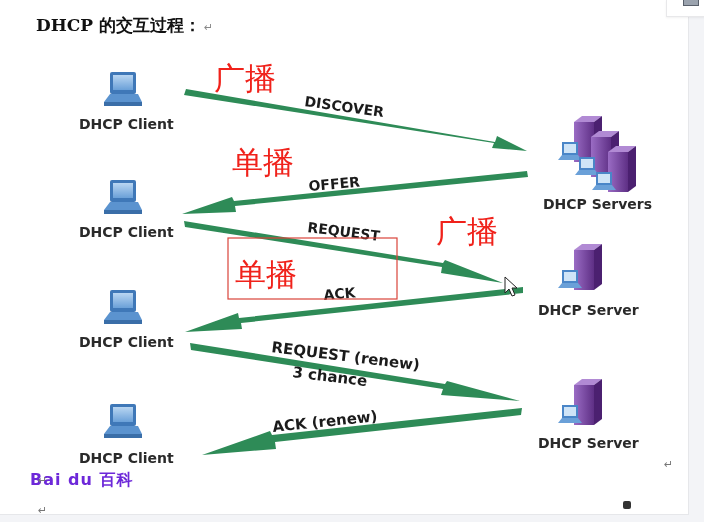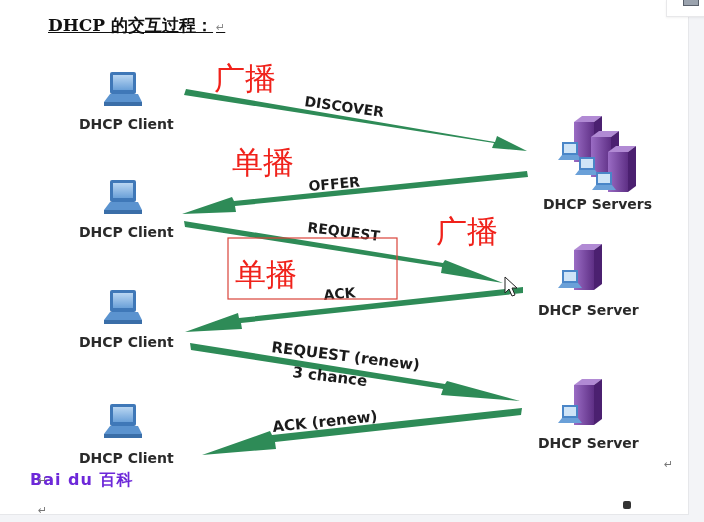--- a/index.html
+++ b/index.html
@@ -1,20 +1,20 @@
 <!DOCTYPE html>
 <html><head>
   <meta charset="utf-8">
   <style>
     html, body { margin: 0; padding: 0; }
     body { width: 704px; height: 522px; background: #f3f4f7; position: relative; overflow: hidden; font-family: "Liberation Sans", sans-serif; }
     .page { position: absolute; left: 0; top: 0; width: 688px; height: 514px; background: #ffffff; border-right: 1px solid #e6e7ea; border-bottom: 1px solid #e6e7ea; }
     .top-widget { position: absolute; left: 666px; top: 0; width: 38px; height: 16px; background: #fff; border-left: 1px solid #e8e8ea; border-bottom: 1px solid #e8e8ea; box-shadow: 0 1px 2px rgba(0,0,0,0.06); }
     .top-widget .glyph { position: absolute; left: 16px; top: 0; width: 14px; height: 5px; border: 1px solid #59606b; border-top: none; background: #9ba3ae; }
-    .heading { position: absolute; left: 48px; top: 14px; font-family: "DejaVu Serif", serif; font-weight: bold; font-size: 17px; color: #111; letter-spacing: 0px; white-space: nowrap; text-decoration: underline; }
+    .heading { position: absolute; left: 36px; top: 14px; font-family: "DejaVu Serif", serif; font-weight: bold; font-size: 17px; color: #111; letter-spacing: 0px; white-space: nowrap; }
     .pmark { color: #888; font-size: 11px; font-family: "DejaVu Sans", sans-serif; font-weight: normal; margin-left: 3px; }
     .pm-abs { position: absolute; color: #777; font-size: 11px; font-family: "DejaVu Sans", sans-serif; }
     svg.diagram { position: absolute; left: 0; top: 0; }
     .lbl { font-family: "DejaVu Sans", sans-serif; font-weight: bold; fill: #1b1b1b; }
     .node-lbl { font-family: "DejaVu Sans", sans-serif; font-weight: bold; font-size: 14px; fill: #2a2a2a; }
     .cn { font-family: "DejaVu Sans", sans-serif; font-size: 31px; fill: #f0221b; }
     .watermark { position: absolute; left: 30px; top: 470px; font-family: "DejaVu Sans", sans-serif; font-size: 16px; color: #6d28d9; font-weight: bold; letter-spacing: 1px; }
     .bottom-icon { position: absolute; left: 623px; top: 501px; width: 8px; height: 8px; background: #333; border-radius: 2px; }
   </style>
 </head>

